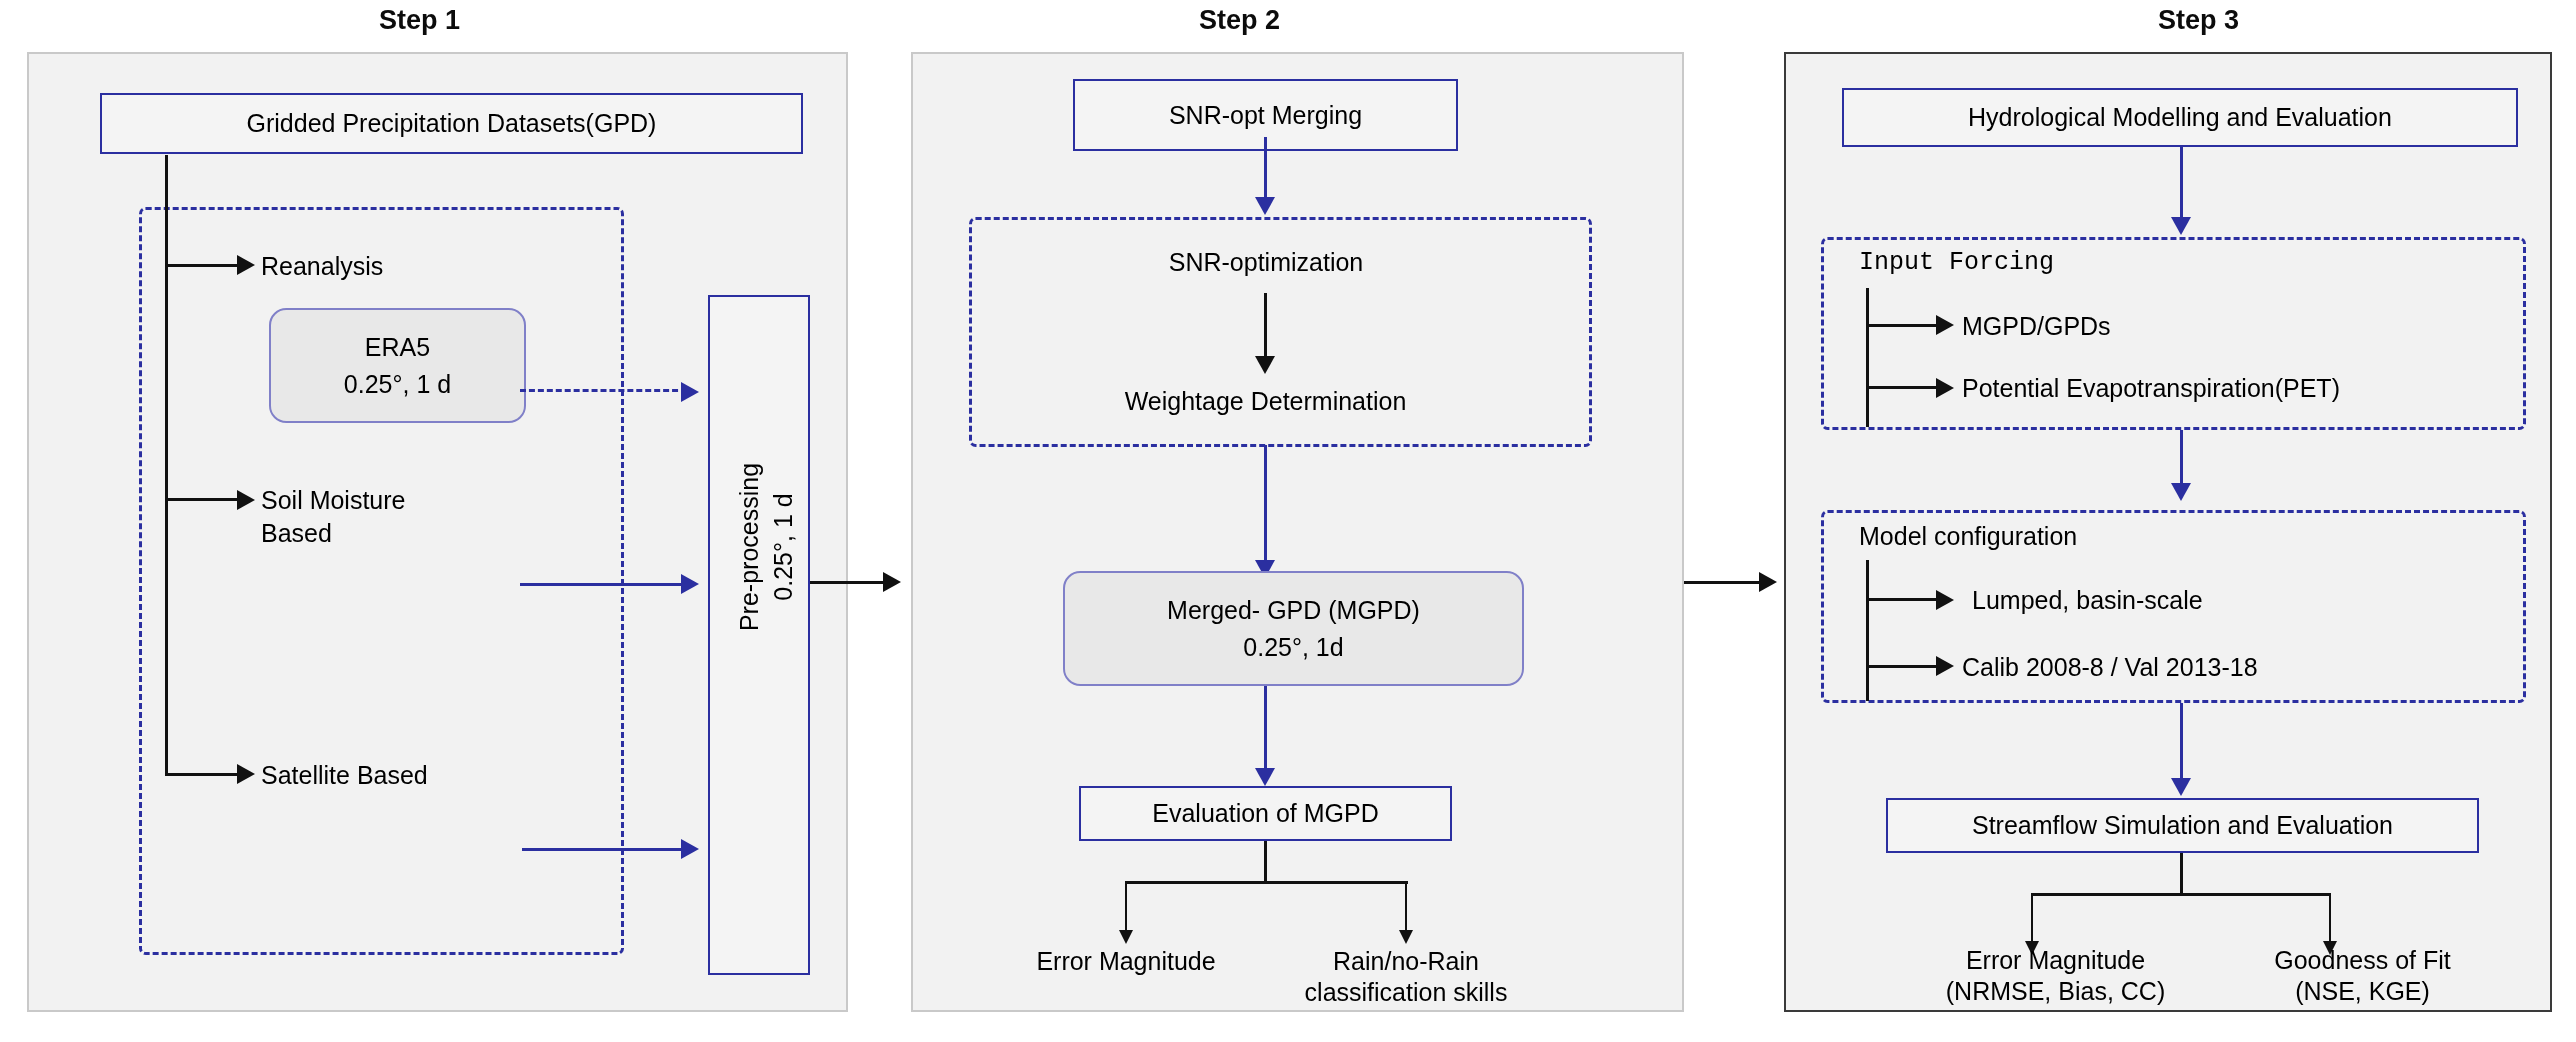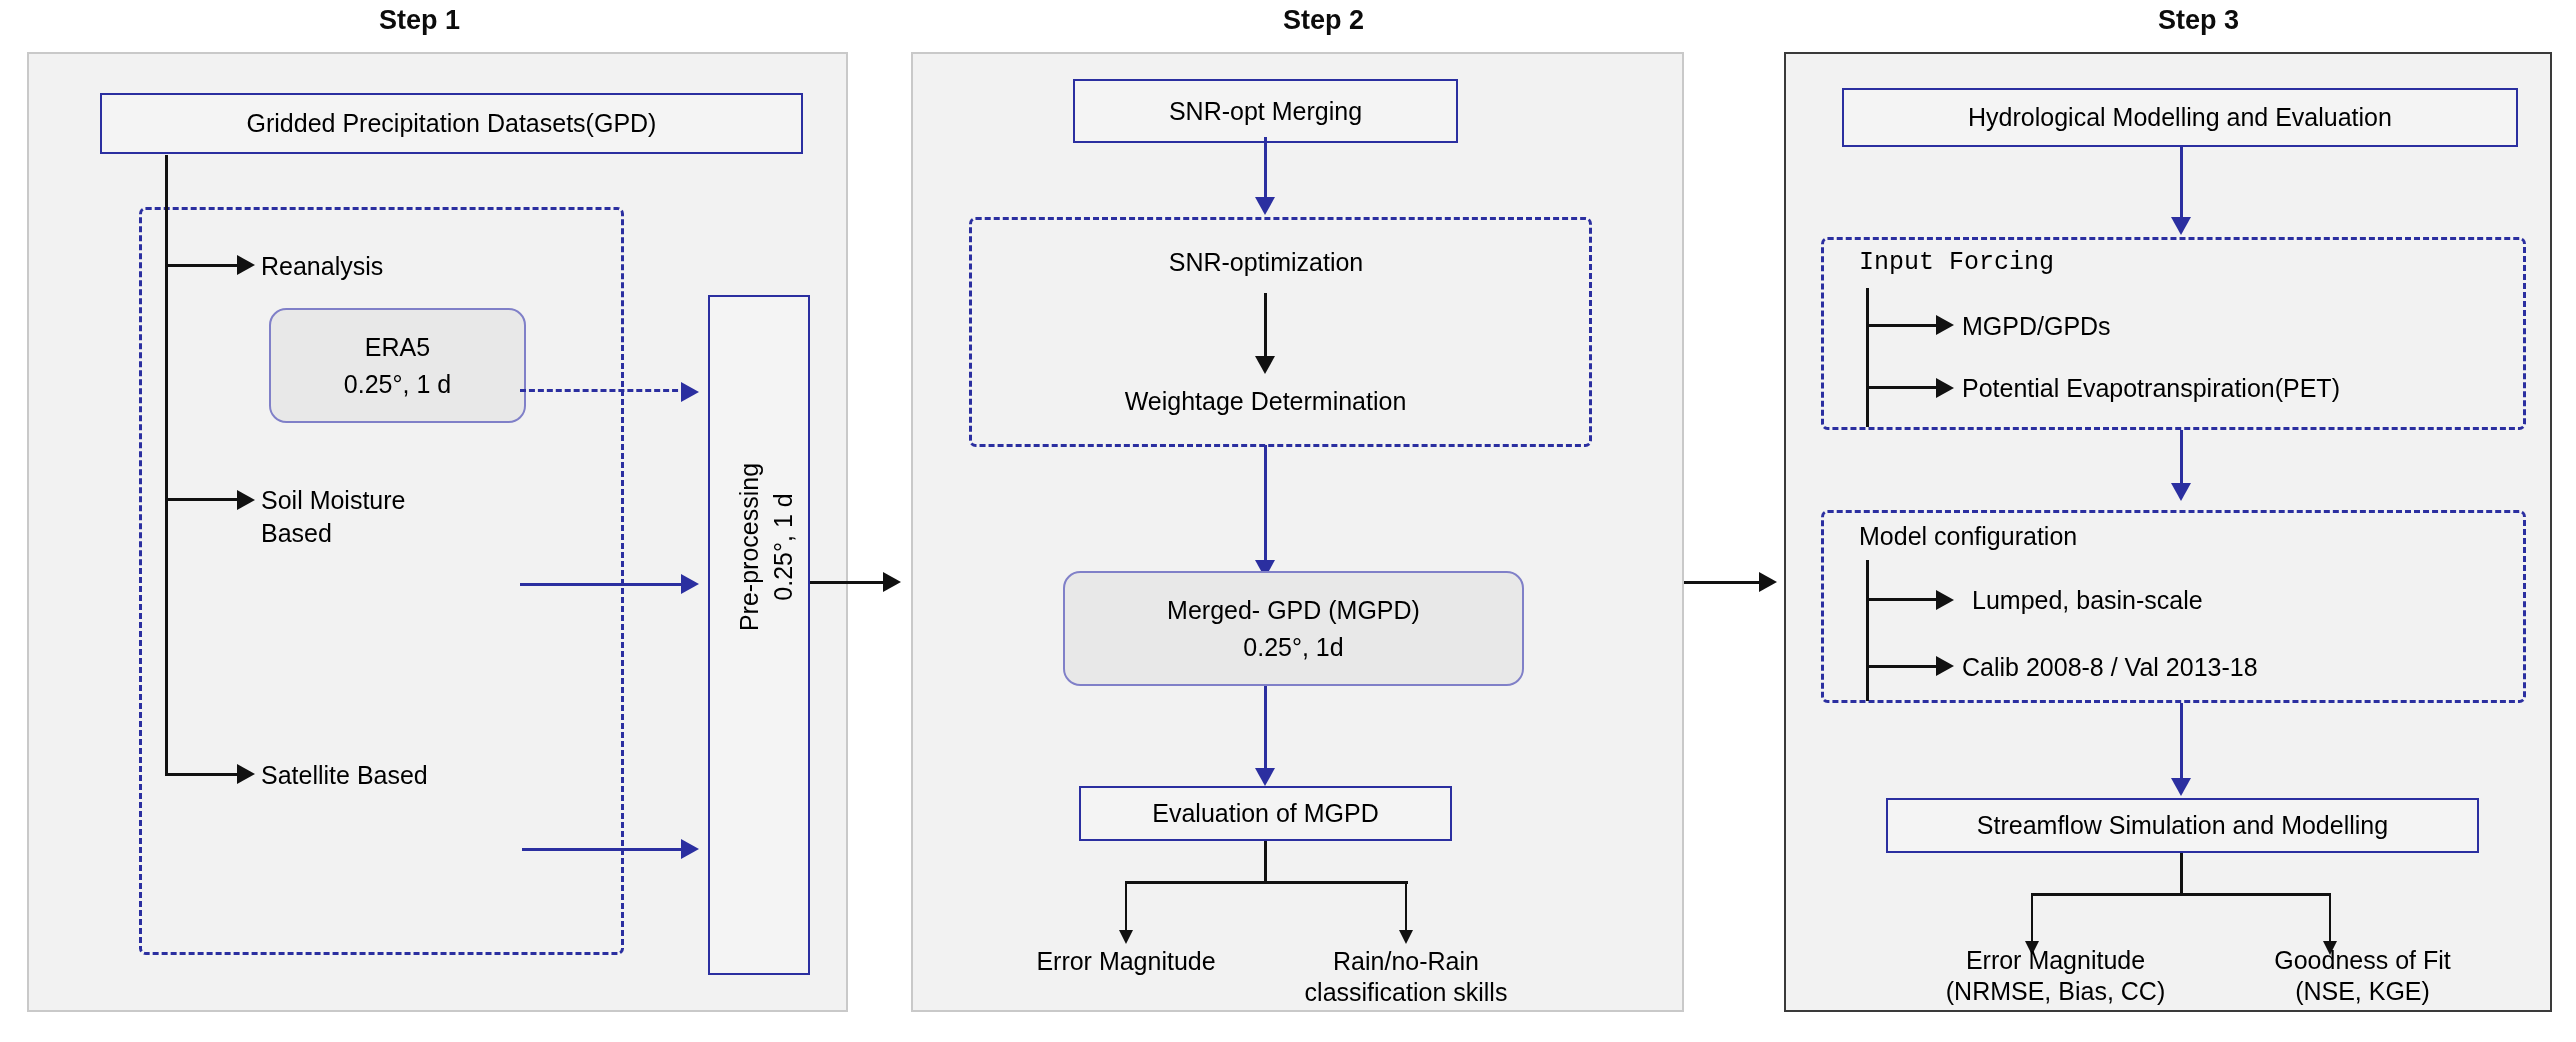--- a/index.html
+++ b/index.html
@@ -141,21 +141,21 @@
   .arrow-d-black.sm {
     border-left-width: 7.3px; border-right-width: 7.3px; border-top-width: 14.7px;
   }
 </style>
 </head>
 <body>
 
 <div class="stage">
 
   <div class="step-title" style="left:333px; top:5.3px; width:173px;">Step 1</div>
-  <div class="step-title" style="left:1237px; top:5.3px; width:173px;">Step 2</div>
+  <div class="step-title" style="left:1153px; top:5.3px; width:173px;">Step 2</div>
   <div class="step-title" style="left:2112px; top:5.3px; width:173px;">Step 3</div>
 
   <div class="panel light" style="left:27px; top:52px; width:821px; height:960px;"></div>
   <div class="panel light" style="left:911px; top:52px; width:773px; height:960px;"></div>
   <div class="panel dark" style="left:1784px; top:52px; width:768px; height:960px;"></div>
 
   <div class="box-solid" style="left:100px; top:93px; width:703px; height:61px;">
     <span>Gridded Precipitation Datasets(GPD)</span>
   </div>
 
@@ -192,21 +192,21 @@
 
   <div class="box-solid" style="left:708px; top:295px; width:102px; height:680px;"></div>
   <div class="rot-label center" style="left:733px; top:720px; width:346px;">
     <span>Pre-processing</span><br>
     <span>0.25°, 1 d</span>
   </div>
 
   <div class="ln h-black" style="left:810px; top:581px; width:77px; height:2.7px;"></div>
   <div class="arrow-r-black" style="left:883px; top:572px;"></div>
 
-  <div class="box-solid" style="left:1073px; top:79px; width:385px; height:64px;">
+  <div class="box-solid" style="left:1073px; top:79px; width:385px; height:72px;">
     <span>SNR-opt Merging</span>
   </div>
 
   <div class="ln v-blue" style="left:1264px; top:137px; width:2.7px; height:61px;"></div>
   <div class="arrow-d-blue" style="left:1255px; top:197px;"></div>
 
   <div class="box-dashed" style="left:969px; top:217px; width:623px; height:230px;"></div>
 
   <div class="label center" style="left:1066px; top:247px; width:400px;">SNR-optimization</div>
 
@@ -280,21 +280,21 @@
   <div class="label" style="left:1972px; top:585px;">Lumped, basin-scale</div>
 
   <div class="ln h-black" style="left:1867px; top:665px; width:73px; height:2.7px;"></div>
   <div class="arrow-r-black" style="left:1936px; top:656px;"></div>
   <div class="label" style="left:1962px; top:652px;">Calib 2008-8 / Val 2013-18</div>
 
   <div class="ln v-blue" style="left:2180px; top:703px; width:2.7px; height:81px;"></div>
   <div class="arrow-d-blue" style="left:2171px; top:778px;"></div>
 
   <div class="box-solid" style="left:1886px; top:798px; width:593px; height:55px;">
-    <span>Streamflow Simulation and Modelling</span>
+    <span>Streamflow Simulation and Evaluation</span>
   </div>
 
   <div class="ln v-black" style="left:2180px; top:853px; width:2.7px; height:41px;"></div>
   <div class="ln h-black" style="left:2031px; top:893px; width:300px; height:2.7px;"></div>
   <div class="ln v-black" style="left:2031px; top:893px; width:2px; height:52px;"></div>
   <div class="arrow-d-black sm" style="left:2025px; top:941px;"></div>
   <div class="ln v-black" style="left:2329px; top:893px; width:2px; height:52px;"></div>
   <div class="arrow-d-black sm" style="left:2323px; top:941px;"></div>
 
   <div class="label center" style="left:1899px; top:945px; width:313px;">

